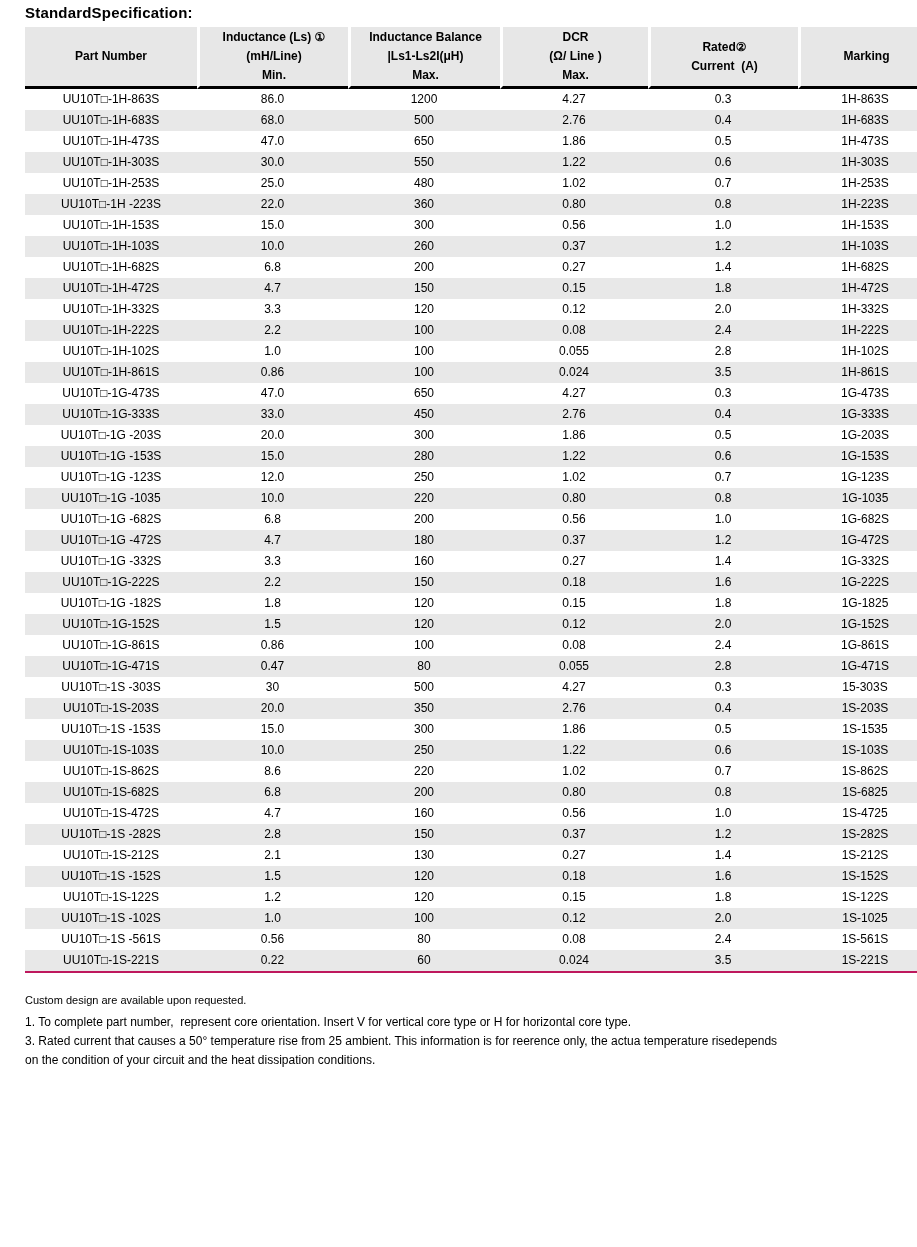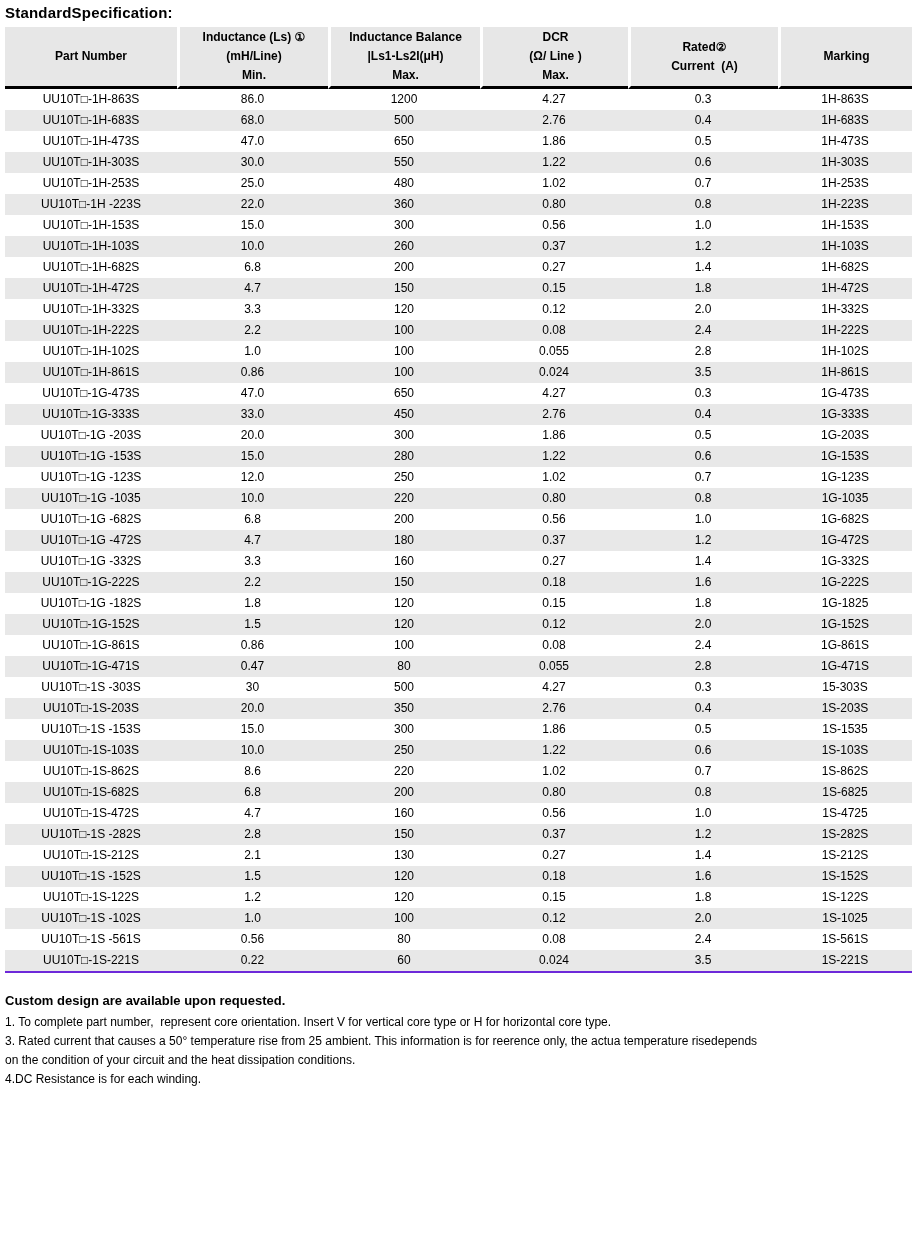--- a/index.html
+++ b/index.html
@@ -9,20 +9,21 @@
   }
   body {
     width: 917px;
     height: 1247px;
     font-family: "Liberation Sans", sans-serif;
     color: #000000;
     overflow: hidden;
   }
   .page {
     padding: 0 5px;
+    margin-left: 20px;
   }
   .title {
     font-size: 15px;
     font-weight: bold;
     padding: 4px 0 6px 0;
     letter-spacing: 0.2px;
   }
   table.spec {
     border-collapse: separate;
     border-spacing: 0;
@@ -54,29 +55,29 @@
     height: 21px;
     padding: 0;
     line-height: 21px;
     white-space: pre;
     overflow: hidden;
   }
   table.spec tbody tr:nth-child(even) td {
     background: #e8e8e8;
   }
   table.spec tbody tr:last-child td {
-    border-bottom: 2px solid #6d28d9;
+    border-bottom: 2px solid #be185d;
   }
   .notes {
     margin-top: 18px;
     font-size: 12px;
   }
   .note-bold {
-    font-weight: bold;
-    font-size: 13px;
+    font-weight: normal;
+    font-size: 11px;
     line-height: 19px;
     margin-bottom: 3px;
   }
   .note-line {
     line-height: 19px;
     white-space: pre-wrap;
   }
 </style>
 </head>
 <body>
@@ -462,17 +463,16 @@
         </tr>
       </tbody>
   </table>
 
   <div class="notes">
     <div class="note-bold">Custom design are available upon requested.</div>
     <div>
         <div class="note-line">1. To complete part number,  represent core orientation. Insert V for vertical core type or H for horizontal core type.</div>
         <div class="note-line">3. Rated current that causes a 50° temperature rise from 25 ambient. This information is for reerence only, the actua temperature risedepends</div>
         <div class="note-line">on the condition of your circuit and the heat dissipation conditions.</div>
-        <div class="note-line">4.DC Resistance is for each winding.</div>
       </div>
   </div>
 
 </div>
 
 </body></html>

